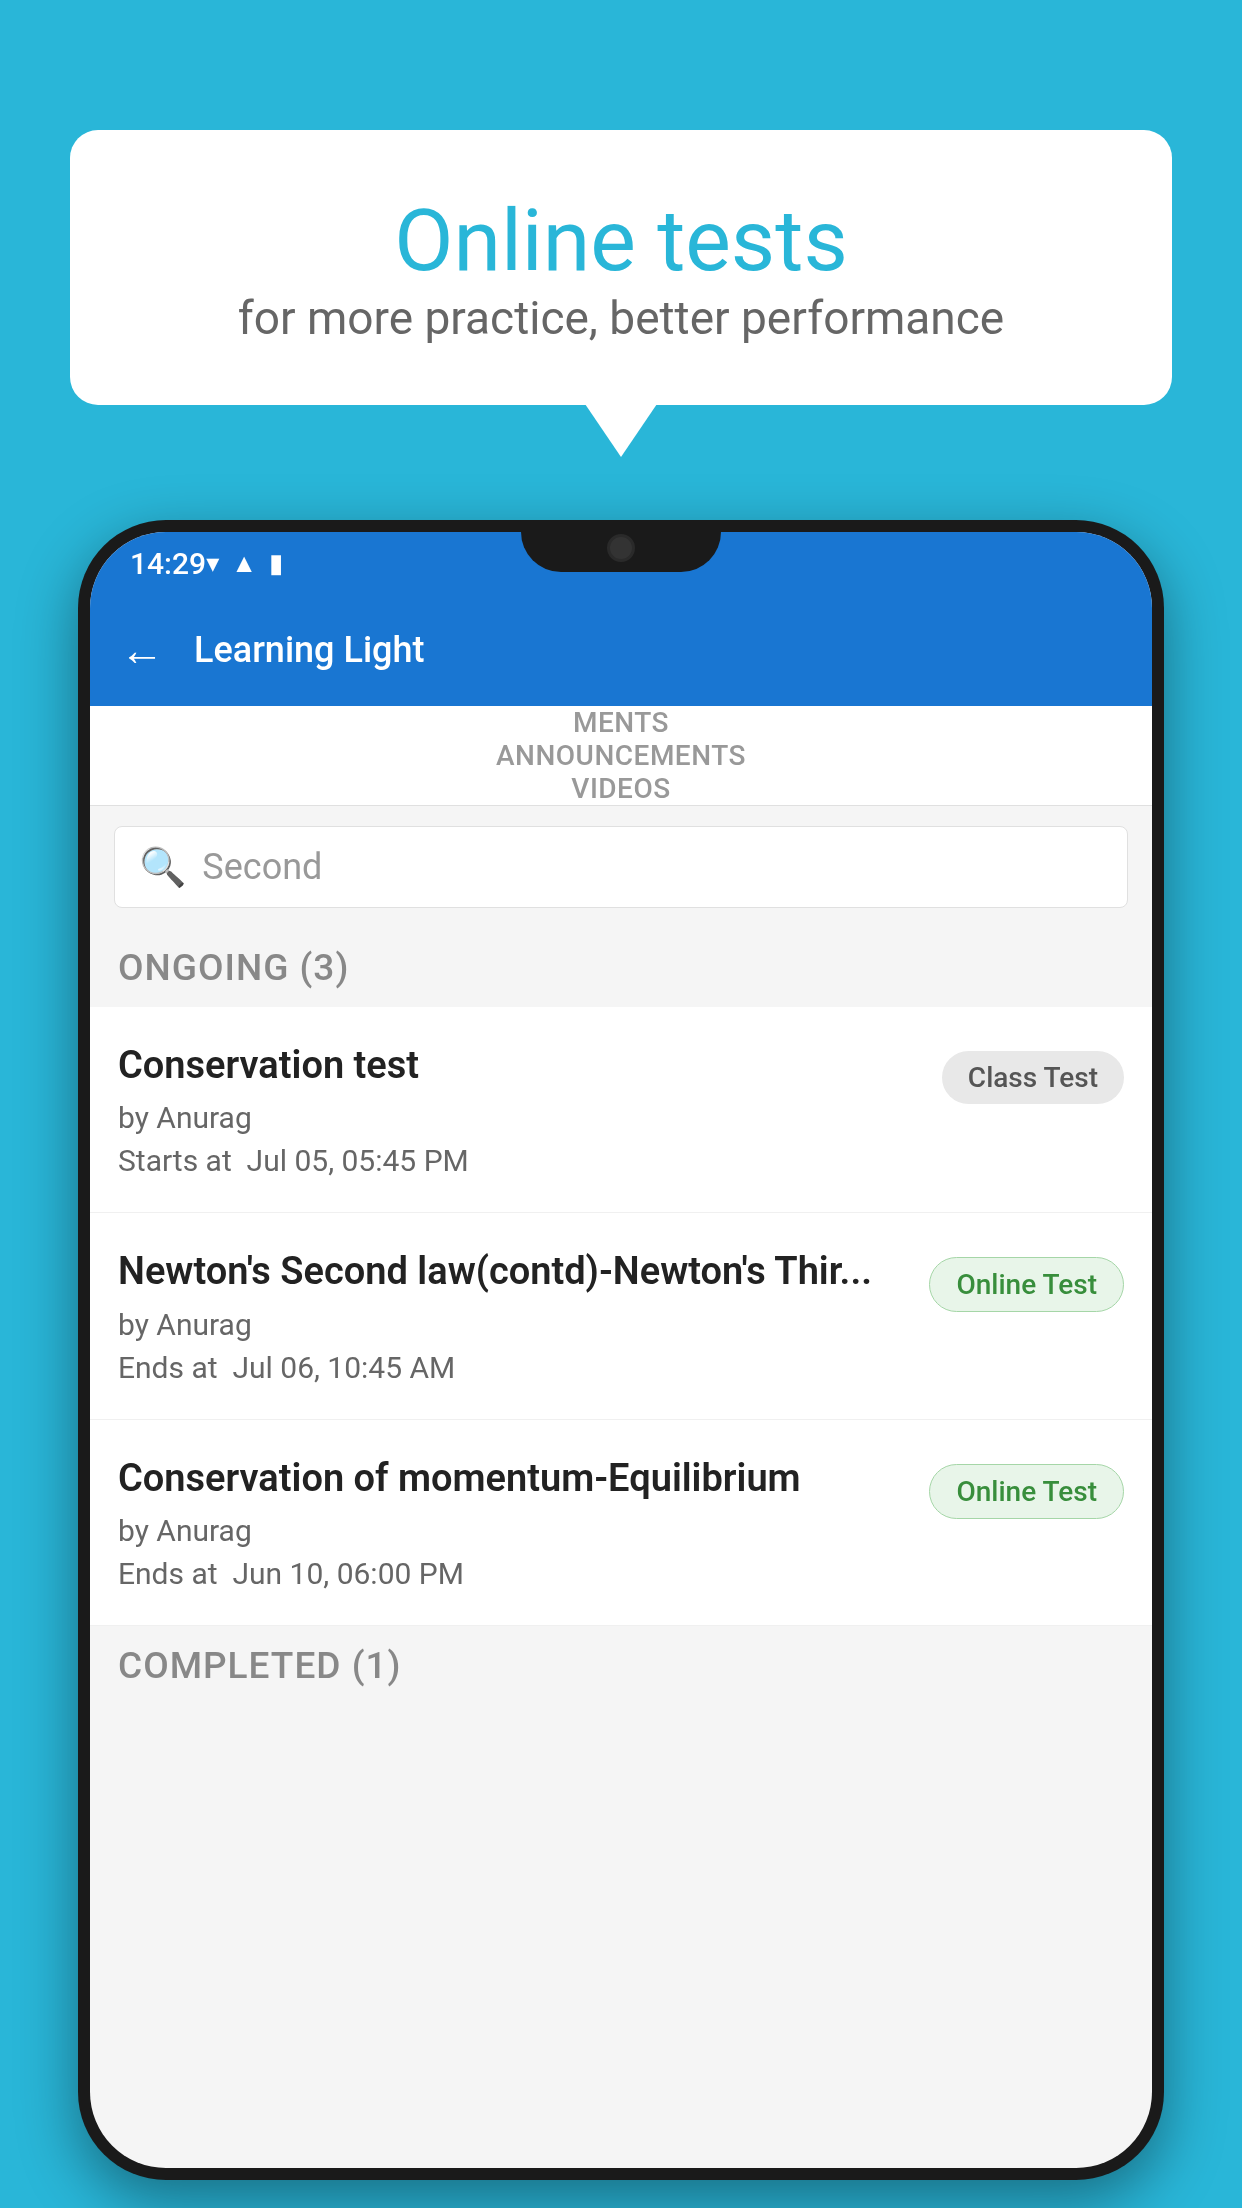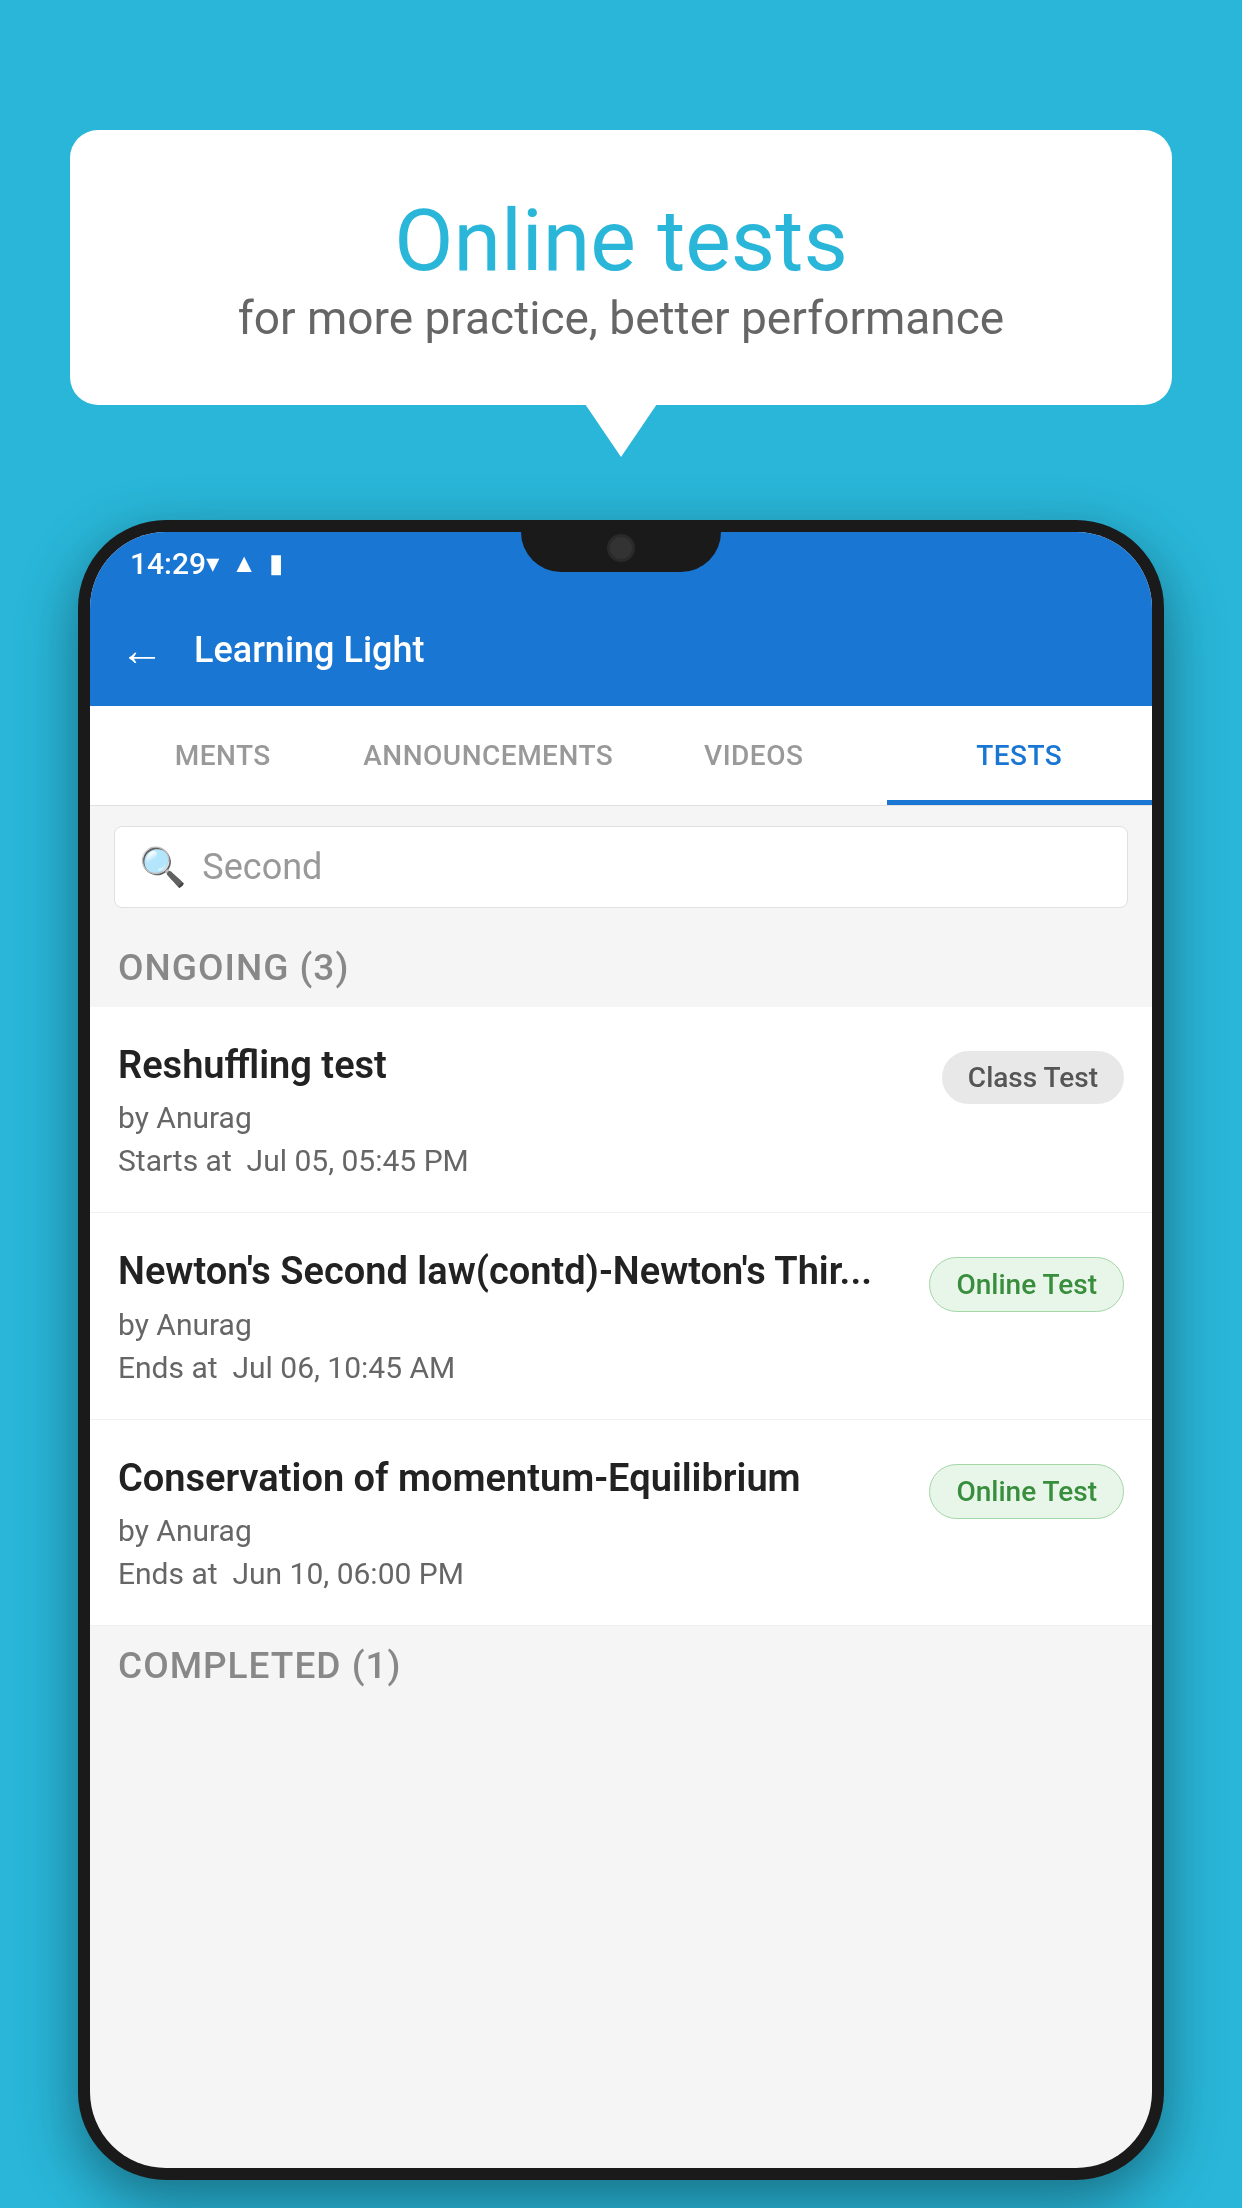--- a/index.html
+++ b/index.html
@@ -164,20 +164,21 @@
       font-size: 36px;
       font-weight: 500;
     }
 
     
     .tabs-bar {
       background: white;
       display: flex;
       height: 100px;
       border-bottom: 1px solid #e0e0e0;
+      flex-direction: column;
     }
 
     .tab-item {
       flex: 1;
       display: flex;
       align-items: center;
       justify-content: center;
       font-size: 28px;
       font-weight: 500;
       color: #999;
@@ -354,21 +355,21 @@
             <span class="search-placeholder-text">Second</span>
           </div>
         </div>
 
         <div class="section-header">ONGOING (3)</div>
 
         <div class="tests-list">
 
           <div class="test-item">
             <div class="test-info">
-              <div class="test-name">Reshuffling test</div>
+              <div class="test-name">Conservation test</div>
               <div class="test-author">by Anurag</div>
               <div class="test-time">Starts at&nbsp; Jul 05, 05:45 PM</div>
             </div>
             <div class="test-badge badge-class">Class Test</div>
           </div>
 
           <div class="test-item">
             <div class="test-info">
               <div class="test-name">Newton's Second law(contd)-Newton's Thir...</div>
               <div class="test-author">by Anurag</div>

